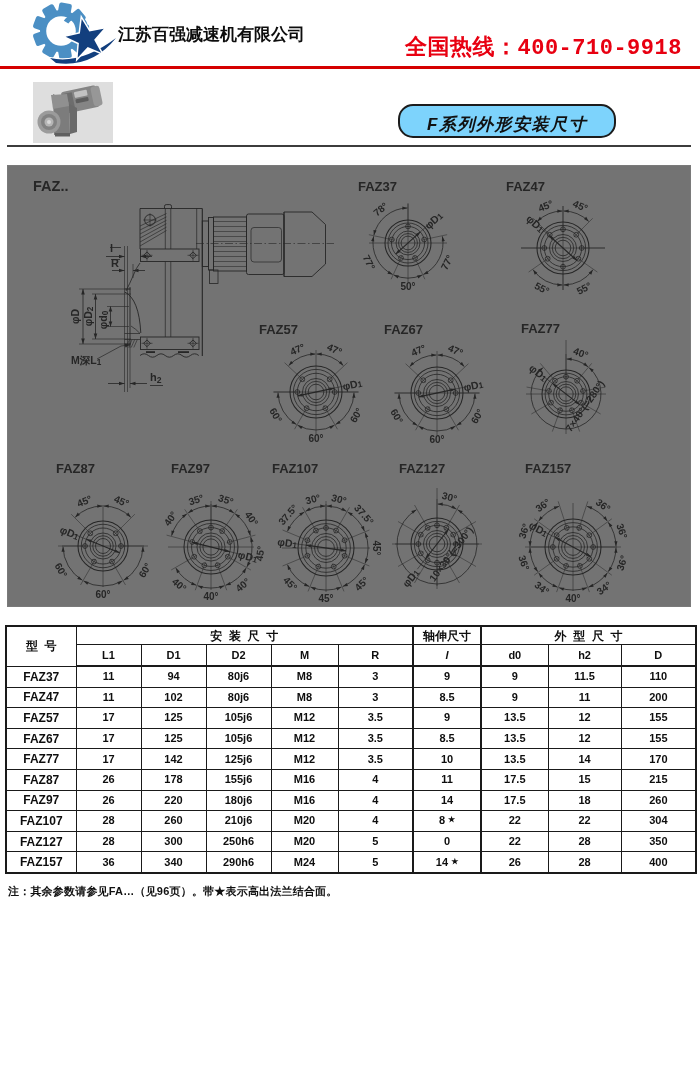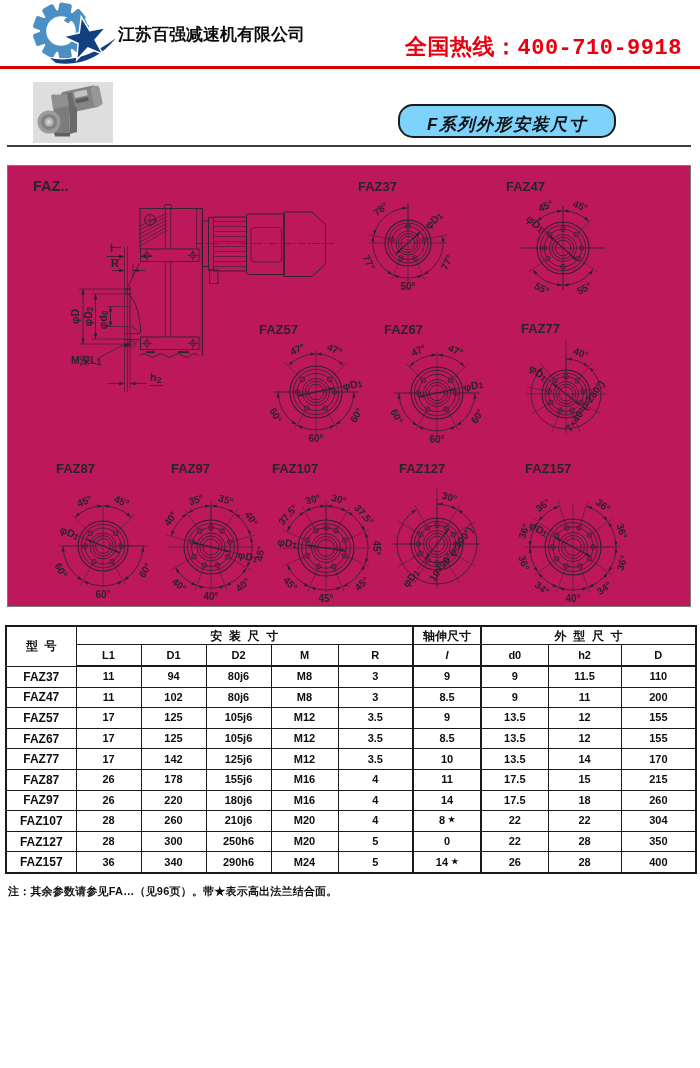--- a/index.html
+++ b/index.html
@@ -9,21 +9,21 @@
   
   #company-name{left:118px;top:23px;font-size:17px;font-weight:bold;letter-spacing:0px;color:#0d0d0d;}
   #hotline{left:405px;top:32px;font-size:22px;font-weight:bold;letter-spacing:0.5px;font-family:Liberation Mono, monospace;}
   #red-rule{left:0;top:66px;width:700px;height:3px;}
   
   #series-banner{left:398px;top:104px;width:214px;height:30px;border:2px solid #1c1c1c;border-radius:15px;
        display:flex;align-items:flex-end;justify-content:center;background:#7dd3fc;}
   #series-banner span{font-size:17px;font-weight:bold;font-style:italic;letter-spacing:1.5px;white-space:nowrap;}
   #section-rule{left:7px;top:145px;width:684px;height:2px;background:#3c3c3c;}
   
-  #drawing-panel{left:7px;top:165px;width:682px;height:440px;border:1px solid #7a7a7a;background:#be185d;}
+  #drawing-panel{left:7px;top:165px;width:682px;height:440px;border:1px solid #7a7a7a;background:#737373;}
   
   #spec-table-wrap{left:5px;top:625px;width:634px;}
   table{border-collapse:collapse;table-layout:fixed;width:690px;}
   td,th{border:1px solid #1a1a1a;text-align:center;vertical-align:middle;white-space:pre;
         font-size:11px;font-weight:bold;padding:0;line-height:1;color:#0e0e0e;}
   tr.h1 td{height:17px;font-size:12px;white-space:pre;}
   tr.h2 td{height:20px;}
   tbody tr td{height:19.6px;}
   table{border:2px solid #1a1a1a;}
   td.thick-l{border-left:2px solid #1a1a1a;}

